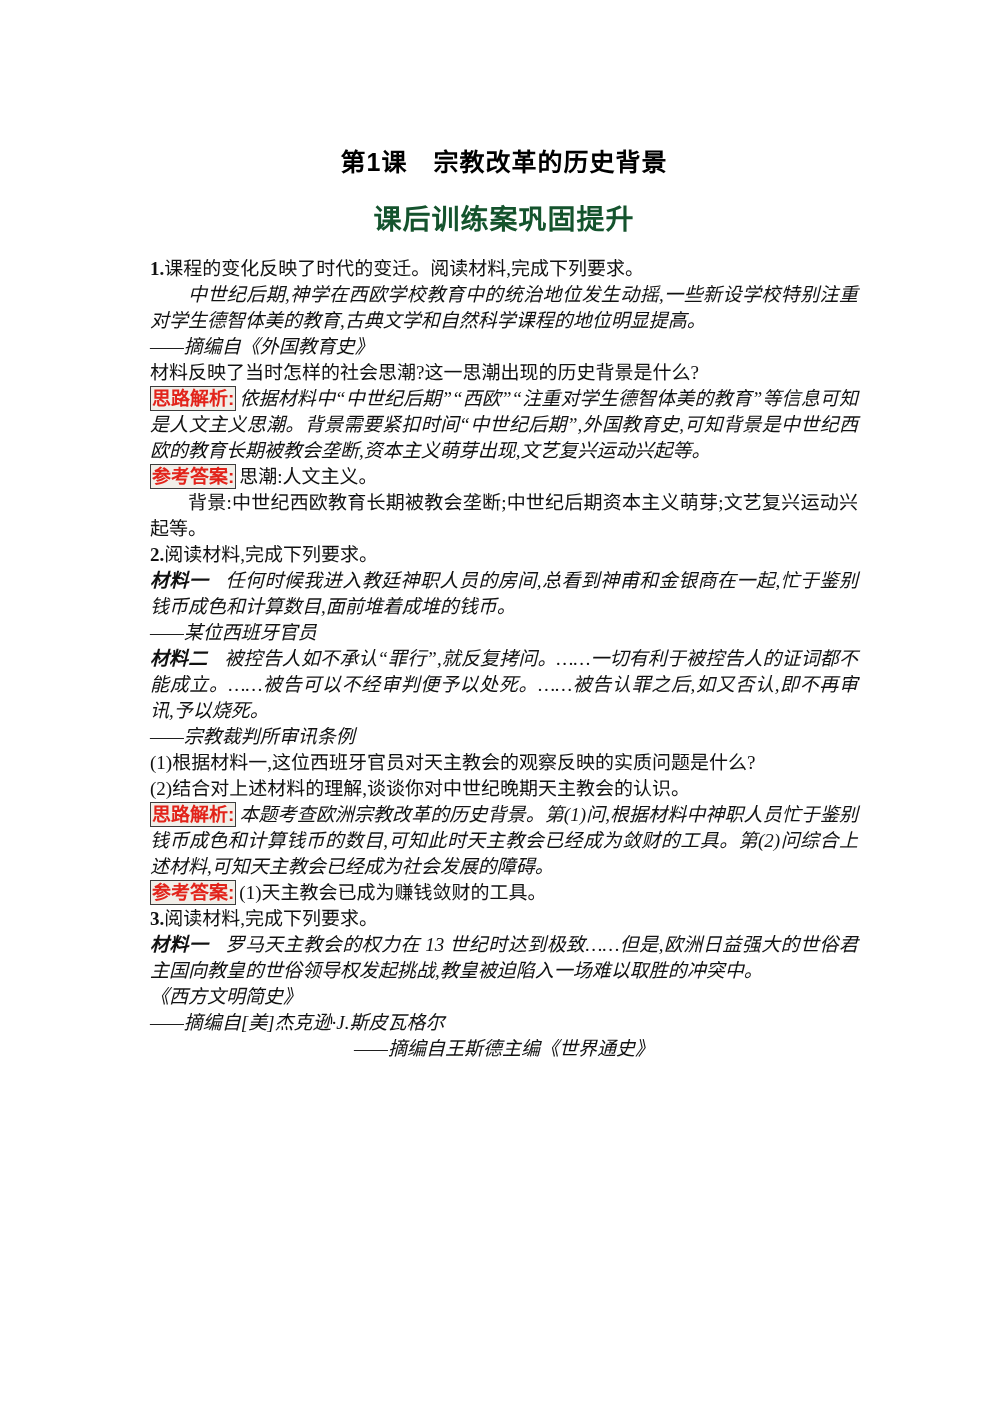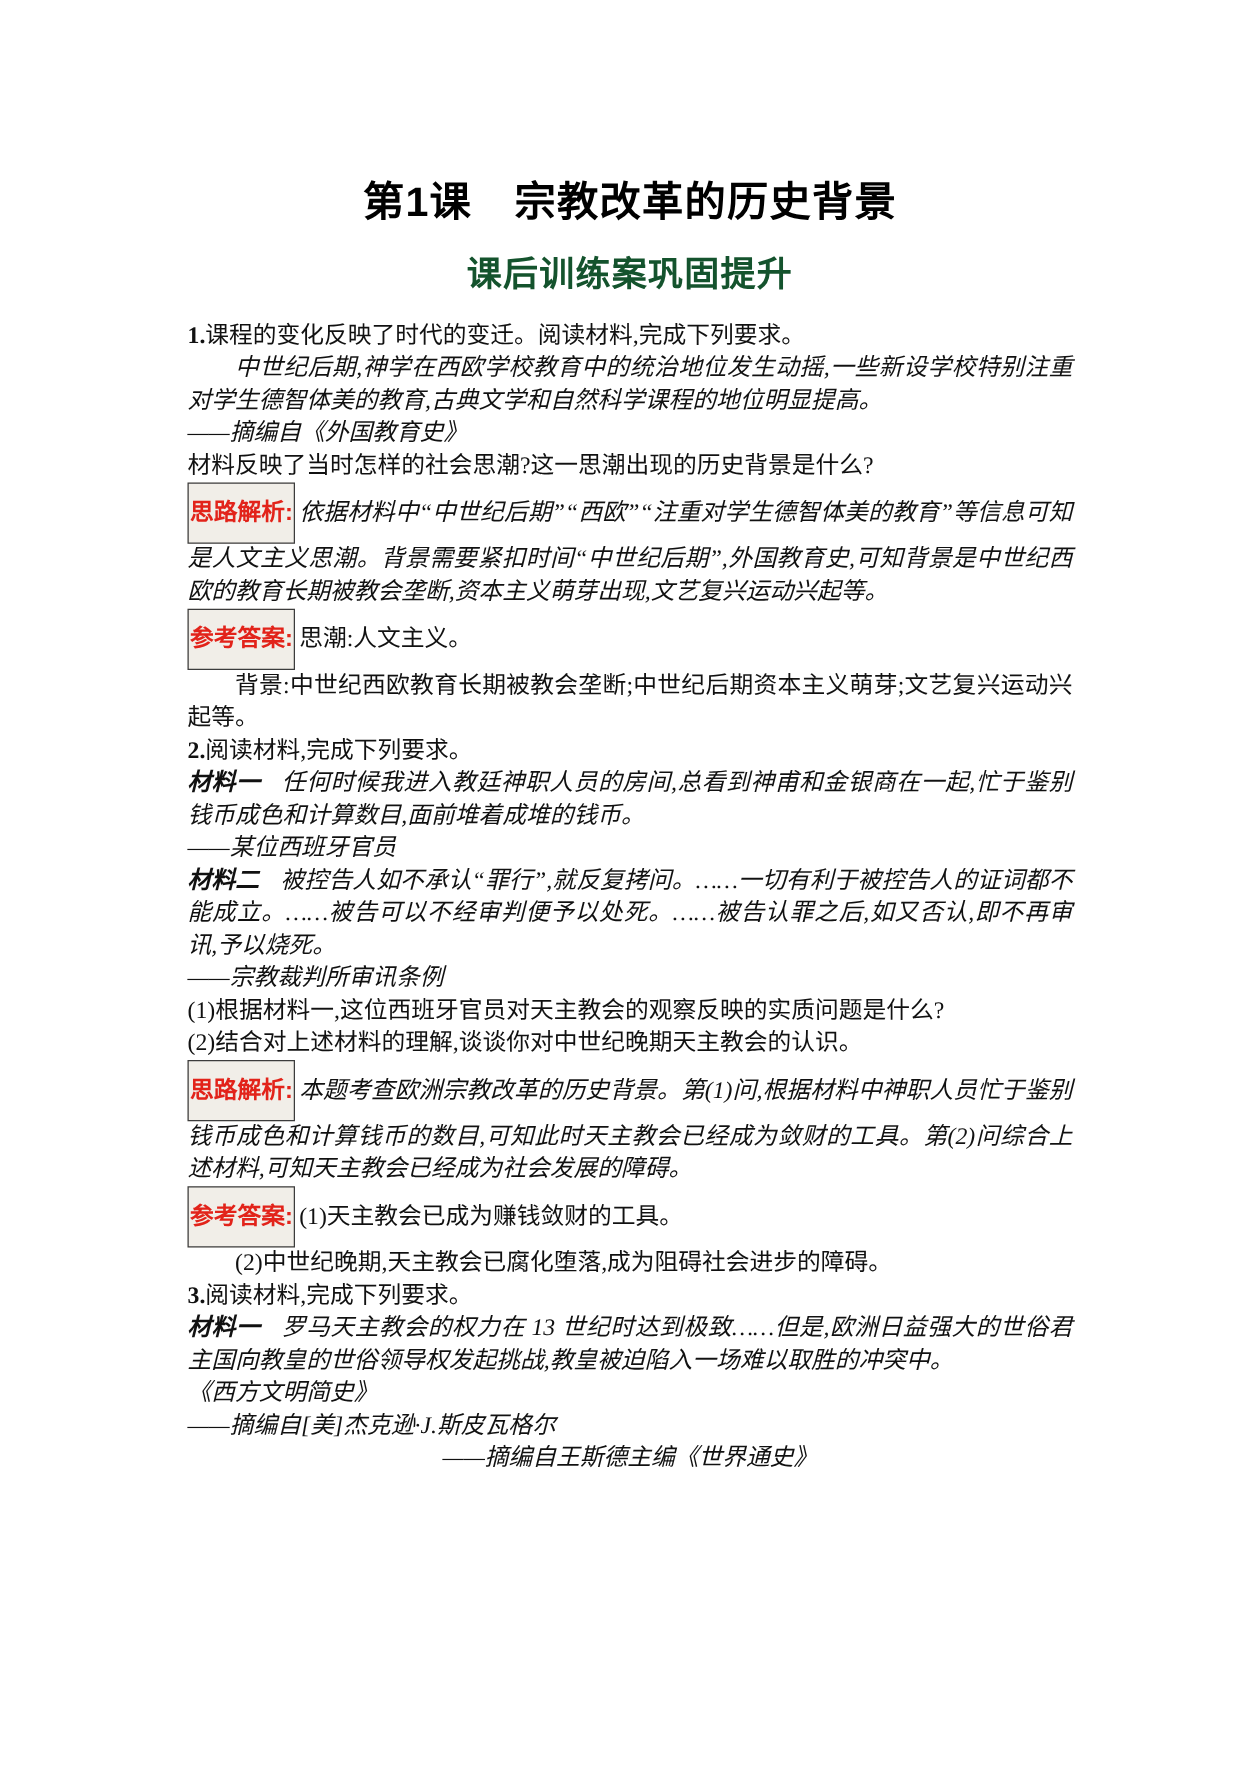--- a/index.html
+++ b/index.html
@@ -16,21 +16,21 @@
     box-sizing: border-box;
     padding: 142px 142px 0 150px;
     font-family: "Liberation Serif", "DejaVu Serif", serif;
     color: #111111;
   }
   .title {
     margin: 0;
     text-align: center;
     font-family: "Liberation Sans", "DejaVu Sans", sans-serif;
     font-weight: 700;
-    font-size: 33px;
+    font-size: 25px;
     line-height: 40px;
     color: #000000;
     letter-spacing: 1px;
   }
   .subtitle {
     margin: 21px 0 0 0;
     text-align: center;
     font-family: "Liberation Sans", "DejaVu Sans", sans-serif;
     font-weight: 700;
     font-size: 28px;
@@ -68,21 +68,21 @@
     text-align: center;
     font-style: italic;
   }
   .tag {
     display: inline-block;
     font-family: "Liberation Sans", "DejaVu Sans", sans-serif;
     font-weight: 700;
     font-style: normal;
     font-size: 19px;
     line-height: 23px;
-    padding: 12px 1px;
+    padding: 0 1px;
     border: 1px solid #3c3c3c;
     background: #f1eee8;
     color: #e2231a;
     margin-right: 3px;
     vertical-align: baseline;
   }
 </style>
 </head>
 <body>
 
@@ -106,21 +106,20 @@
     <section>
       <p><span class="qnum">2.</span><span>阅读材料,完成下列要求。</span></p>
       <p class="material"><span class="mlabel">材料一</span><span>任何时候我进入教廷神职人员的房间,总看到神甫和金银商在一起,忙于鉴别钱币成色和计算数目,面前堆着成堆的钱币。</span></p>
       <p class="source">——某位西班牙官员</p>
       <p class="material"><span class="mlabel">材料二</span><span>被控告人如不承认“罪行”,就反复拷问。……一切有利于被控告人的证词都不能成立。……被告可以不经审判便予以处死。……被告认罪之后,如又否认,即不再审讯,予以烧死。</span></p>
       <p class="source">——宗教裁判所审讯条例</p>
       <p>(1)根据材料一,这位西班牙官员对天主教会的观察反映的实质问题是什么?</p>
       <p>(2)结合对上述材料的理解,谈谈你对中世纪晚期天主教会的认识。</p>
       <p><span class="tag">思路解析:</span><span class="kaiti">本题考查欧洲宗教改革的历史背景。第(1)问,根据材料中神职人员忙于鉴别钱币成色和计算钱币的数目,可知此时天主教会已经成为敛财的工具。第(2)问综合上述材料,可知天主教会已经成为社会发展的障碍。</span></p>
       <p><span class="tag">参考答案:</span><span>(1)天主教会已成为赚钱敛财的工具。</span></p>
-      <p class="indent">(2)中世纪晚期,天主教会已腐化堕落,成为阻碍社会进步的障碍。</p>
     </section>
 
     <section>
       <p><span class="qnum">3.</span><span>阅读材料,完成下列要求。</span></p>
       <p class="material"><span class="mlabel">材料一</span><span>罗马天主教会的权力在 13 世纪时达到极致……但是,欧洲日益强大的世俗君主国向教皇的世俗领导权发起挑战,教皇被迫陷入一场难以取胜的冲突中。</span></p>
       <p class="source">《西方文明简史》</p>
       <p class="source">——摘编自[美]杰克逊·J.斯皮瓦格尔</p>
       <p class="source-left">——摘编自王斯德主编《世界通史》</p>
     </section>
 

